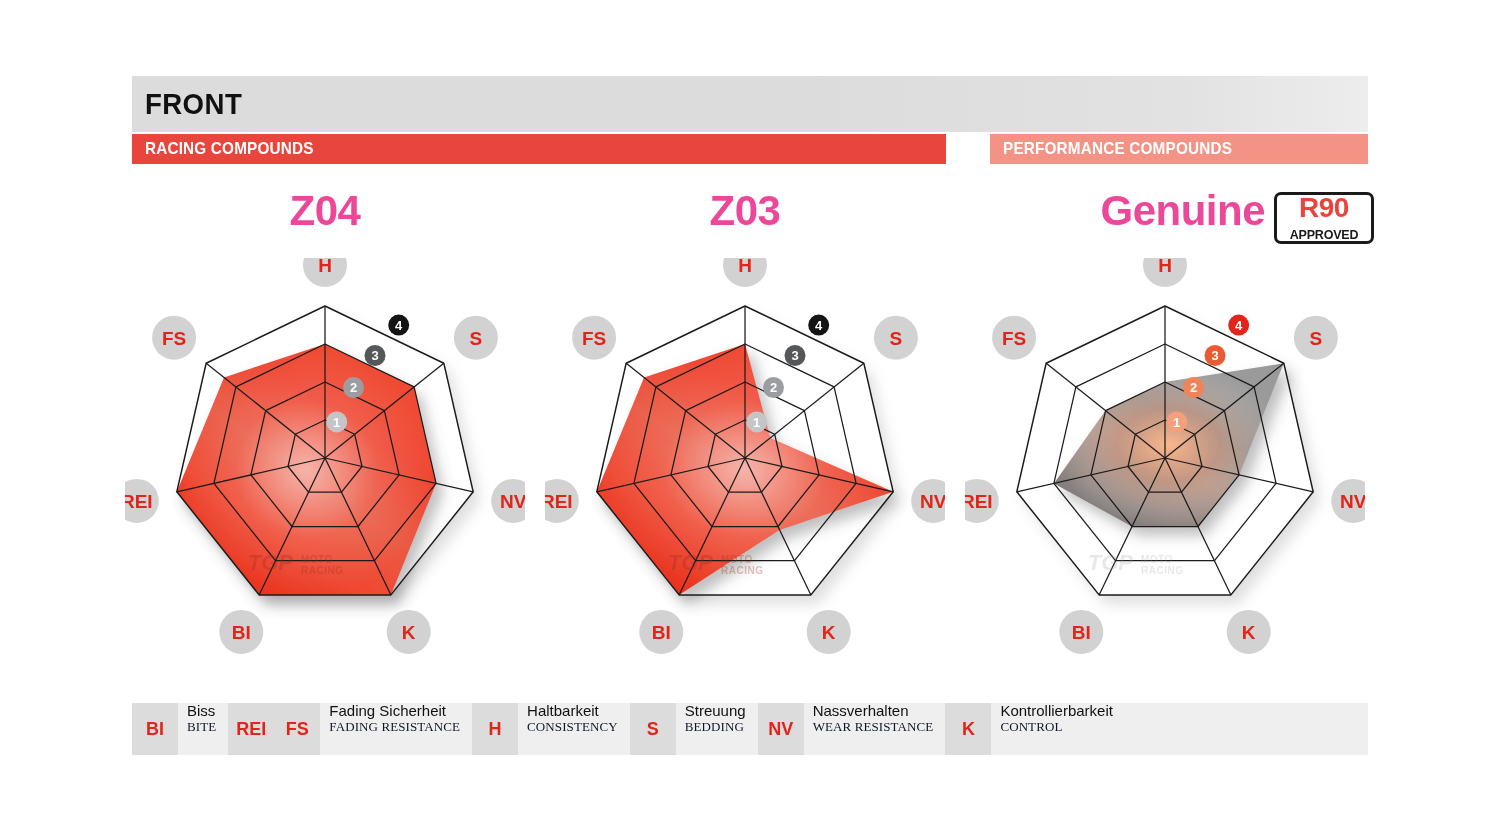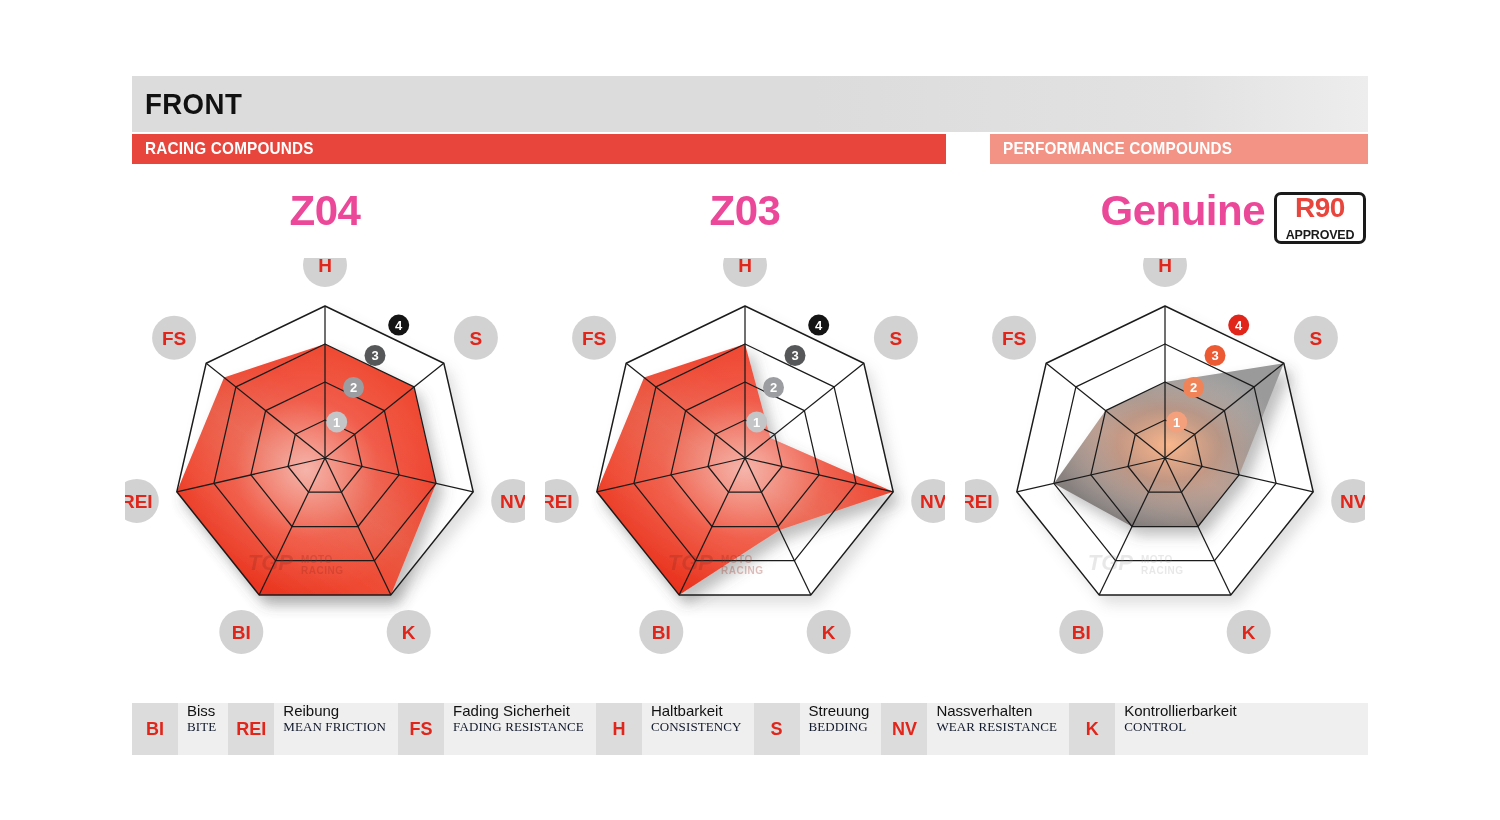--- a/index.html
+++ b/index.html
@@ -82,21 +82,21 @@
     font-family: "Liberation Sans", sans-serif;
   }
   #title-z04 { left: 180px; width: 290px; }
   #title-z03 { left: 600px; width: 290px; }
   #title-genuine { left: 975px; width: 290px; text-align: right; }
 
   .r90-badge {
     position: absolute;
     left: 1274px;
     top: 192px;
-    width: 92px;
+    width: 100px;
     height: 52px;
     border: 3px solid #1a1a1a;
     border-radius: 7px;
     background: #ffffff;
     box-sizing: border-box;
     display: flex;
     flex-direction: column;
     align-items: center;
     justify-content: center;
     line-height: 1;
@@ -496,24 +496,20 @@
   <div class="legend-bar">
     <div class="legend-item">
       <div class="legend-code">BI</div>
       <div class="legend-text">
         <div class="legend-de">Biss</div>
         <div class="legend-en">BITE</div>
       </div>
     </div>
     <div class="legend-item">
       <div class="legend-code">REI</div>
-      <div class="legend-text">
-        <div class="legend-de">Reibung</div>
-        <div class="legend-en">MEAN FRICTION</div>
-      </div>
     </div>
     <div class="legend-item">
       <div class="legend-code">FS</div>
       <div class="legend-text">
         <div class="legend-de">Fading Sicherheit</div>
         <div class="legend-en">FADING RESISTANCE</div>
       </div>
     </div>
     <div class="legend-item">
       <div class="legend-code">H</div>

